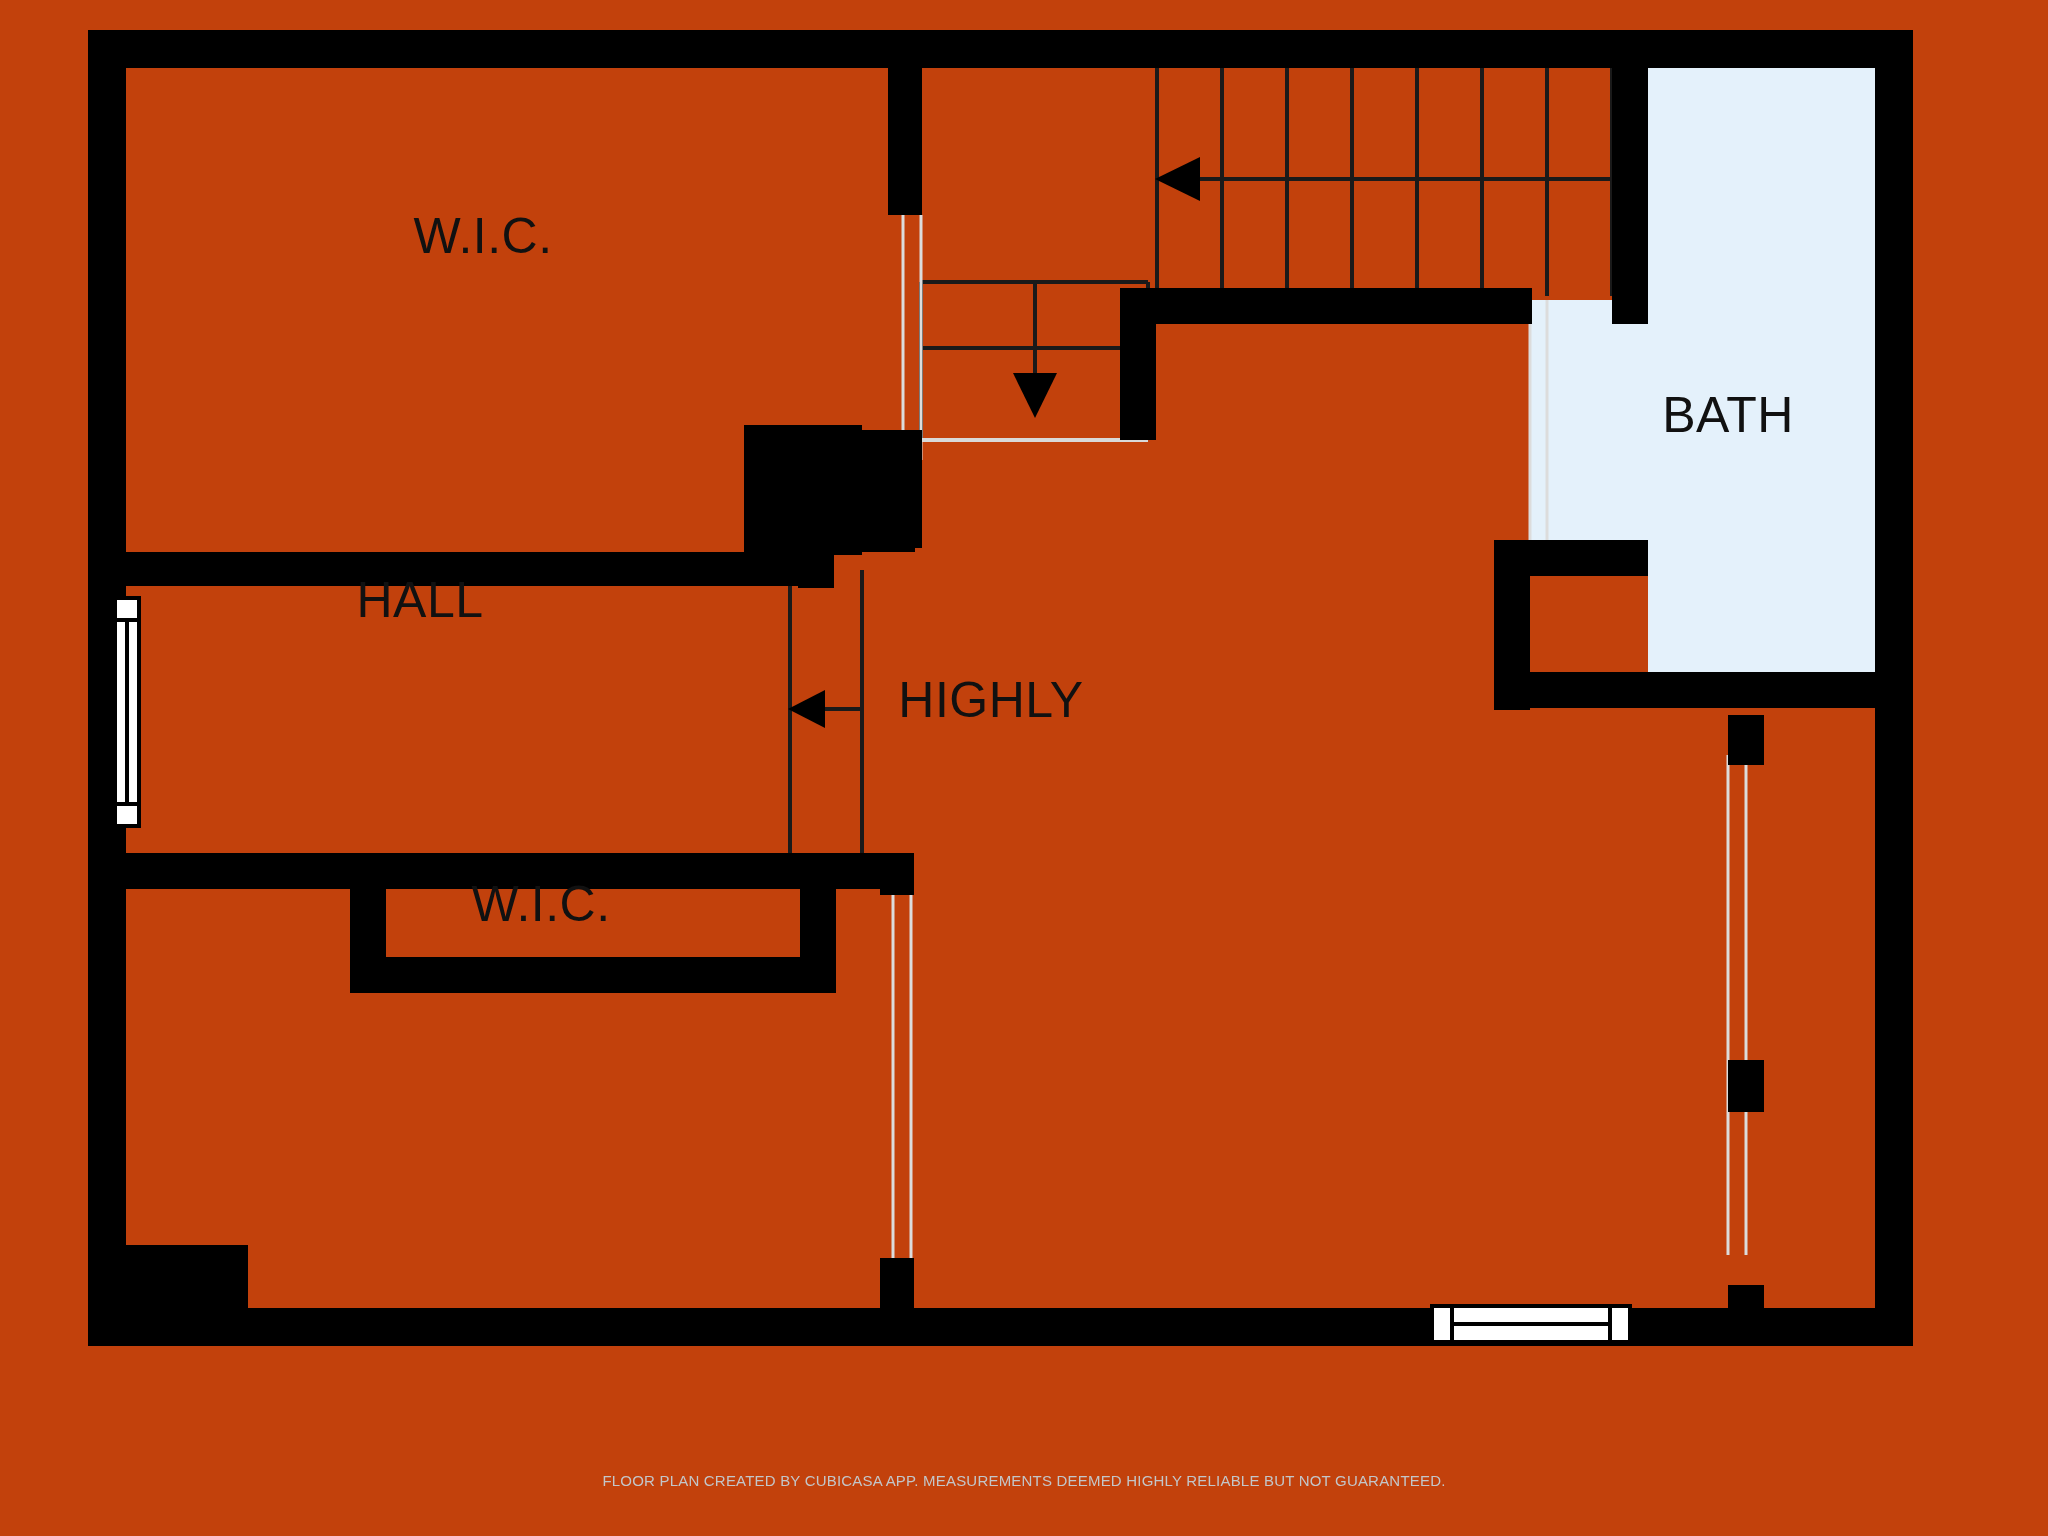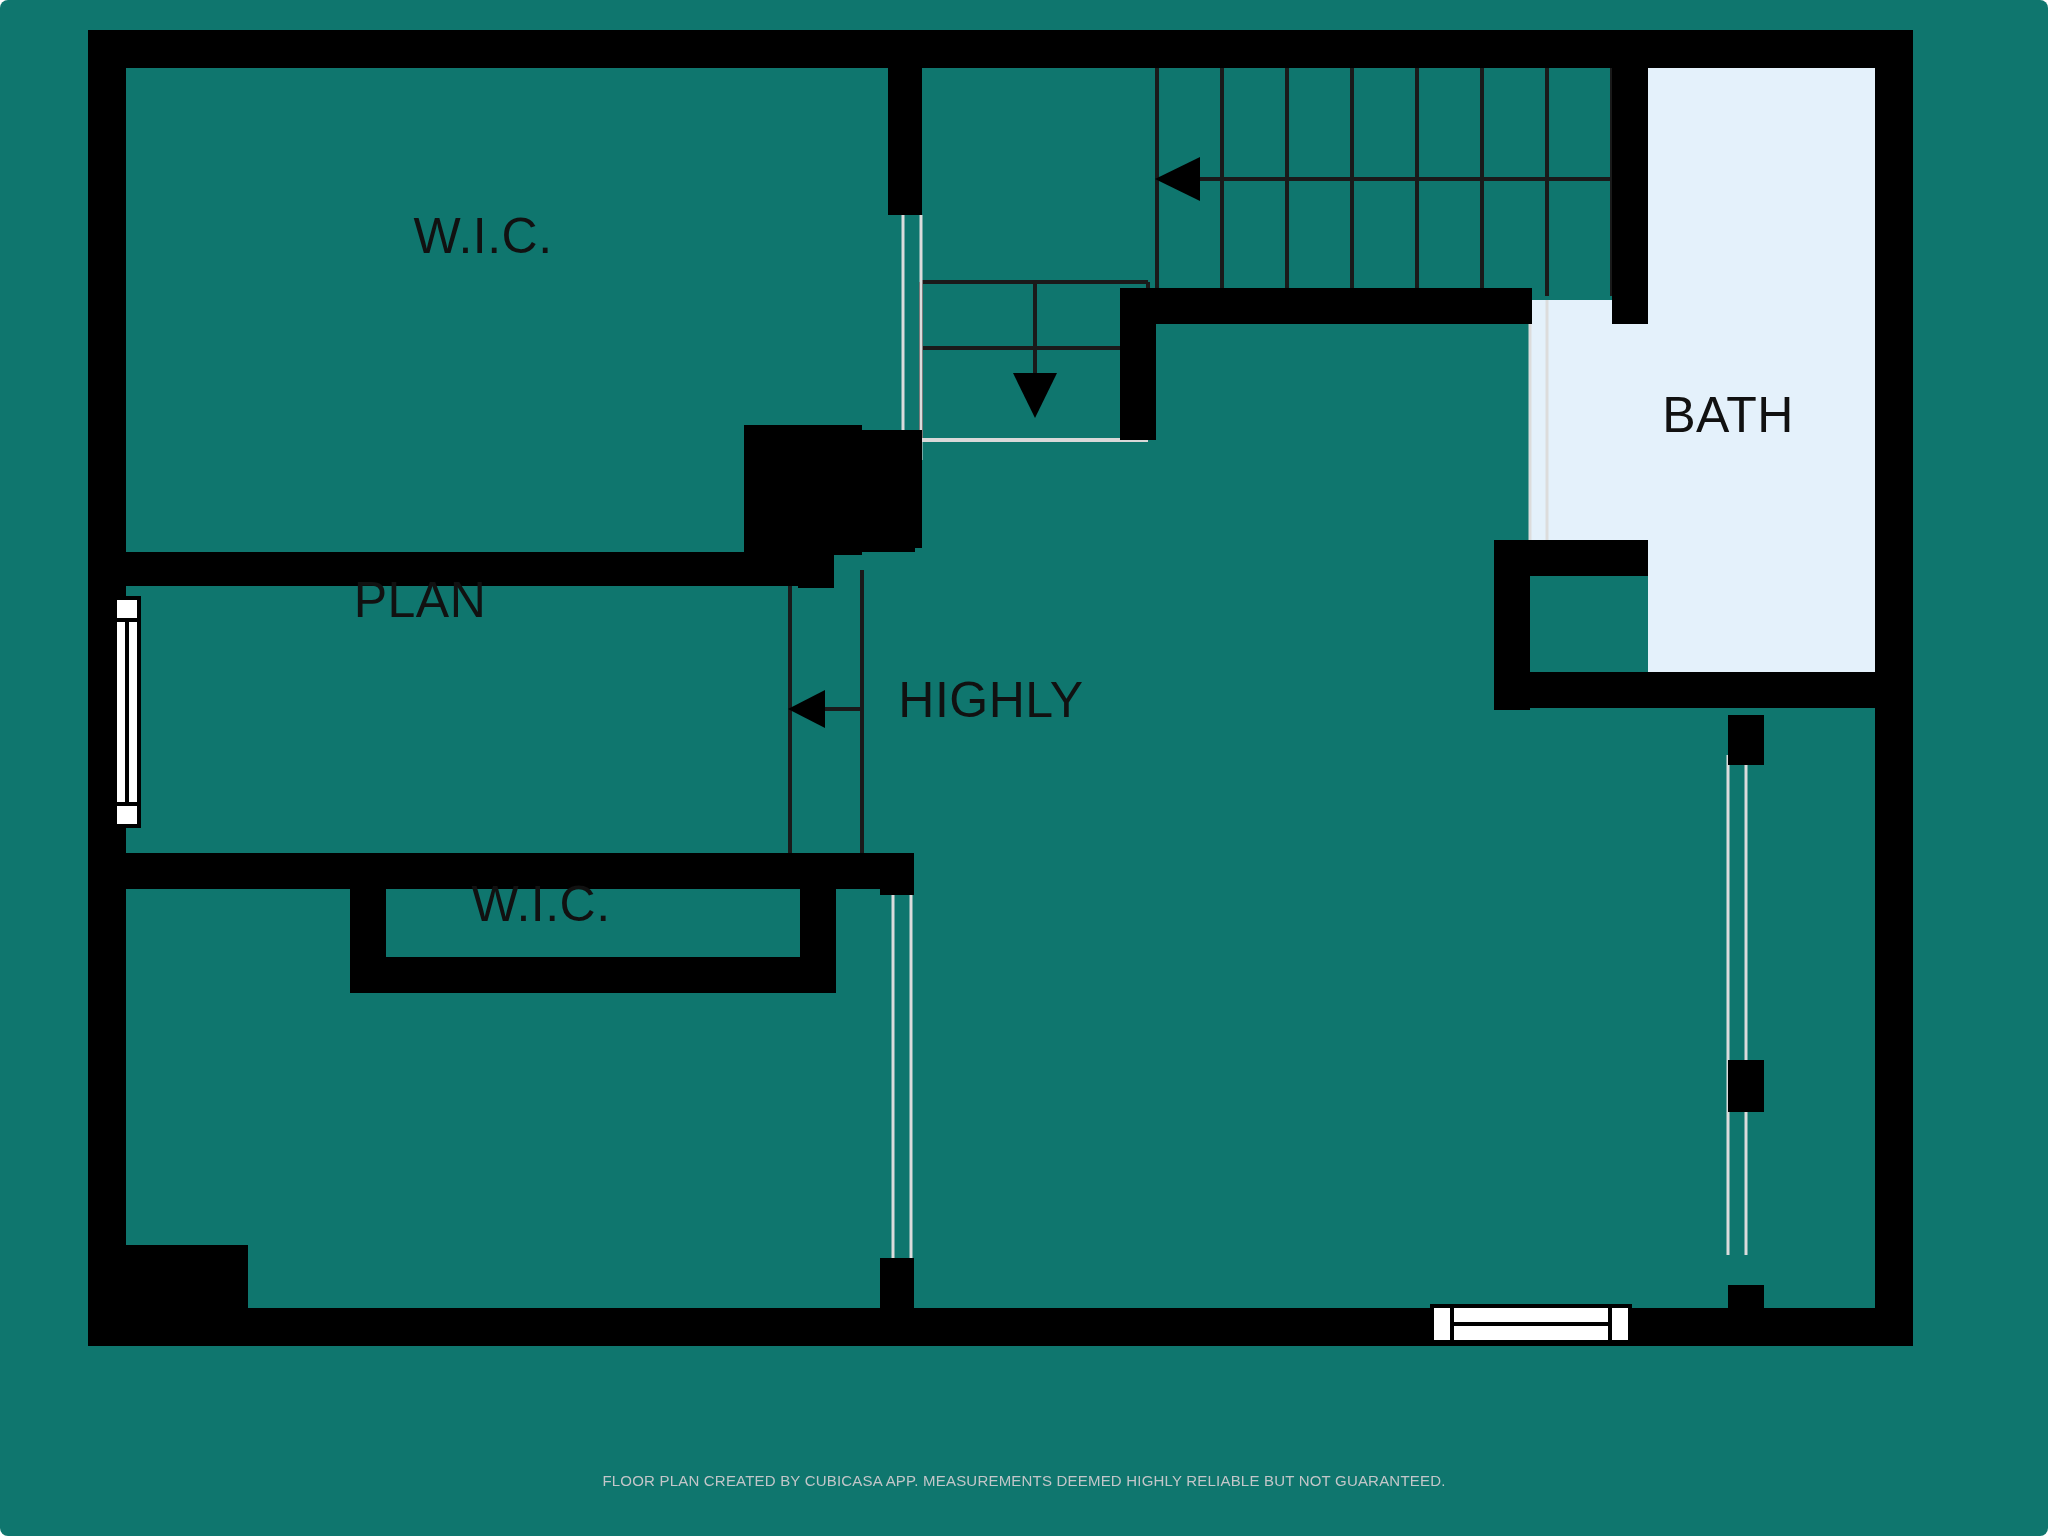--- a/index.html
+++ b/index.html
@@ -10,22 +10,21 @@
   body {
     width: 2048px;
     height: 1536px;
     font-family: "Liberation Sans", sans-serif;
     overflow: hidden;
   }
   #floorplan-root {
     position: relative;
     width: 2048px;
     height: 1536px;
-    background: #0f766e;
-    border-radius: 8px;
+    background: #c2410c;
   }
   #plan-svg {
     position: absolute;
     top: 0;
     left: 0;
     width: 2048px;
     height: 1536px;
     display: block;
   }
   .room-label {
@@ -187,21 +186,21 @@
       <rect x="1432" y="1306" width="20" height="36" fill="#ffffff" stroke="#000000" stroke-width="4"></rect>
       <rect x="1610" y="1306" width="20" height="36" fill="#ffffff" stroke="#000000" stroke-width="4"></rect>
     </g>
 
   </svg>
 
   <div class="room-label sz-big" style="left:483px; top:236px;">W.I.C.</div>
 
   <div class="room-label sz-big" style="left:1728px; top:415px;">BATH</div>
 
-  <div class="room-label sz-big" style="left:420px; top:600px;">PLAN</div>
+  <div class="room-label sz-big" style="left:420px; top:600px;">HALL</div>
 
   <div class="room-label sz-big" style="left:991px; top:700px;">HIGHLY</div>
 
   <div class="room-label sz-big" style="left:541px; top:904px;">W.I.C.</div>
 
   <div id="footer-note">FLOOR PLAN CREATED BY CUBICASA APP. MEASUREMENTS DEEMED HIGHLY RELIABLE BUT NOT GUARANTEED.</div>
 
 </div>
 
 </body></html>

